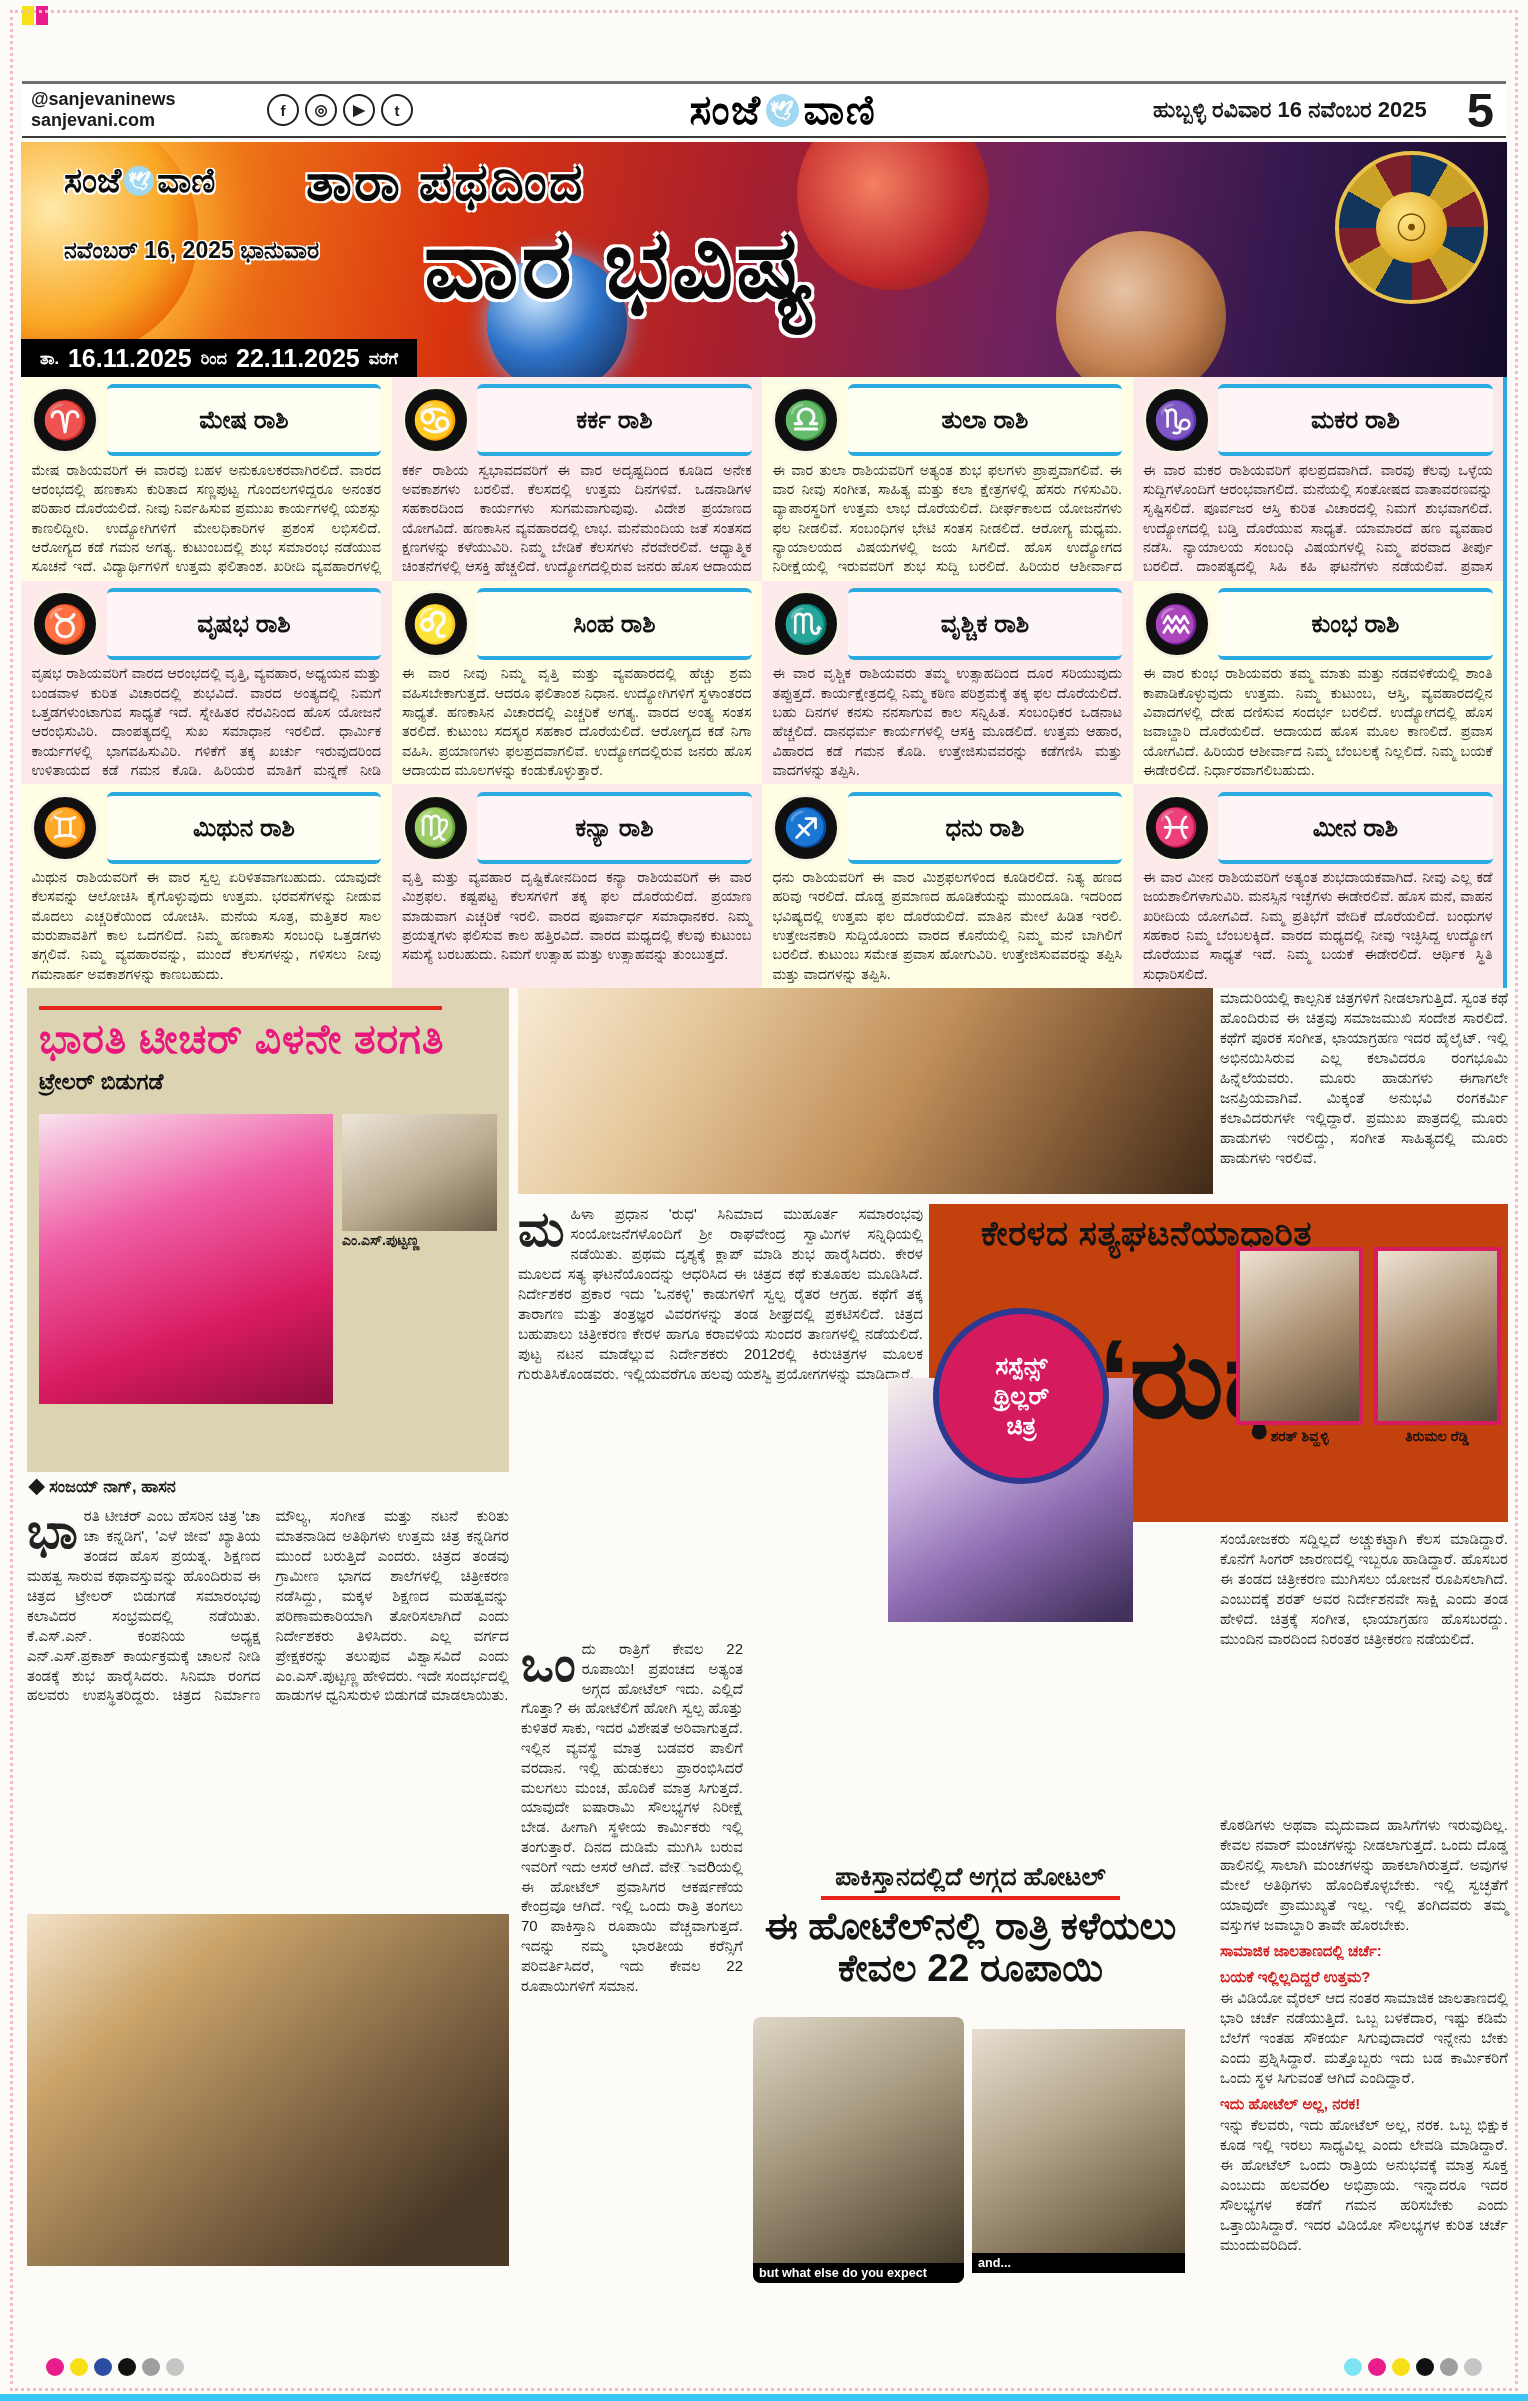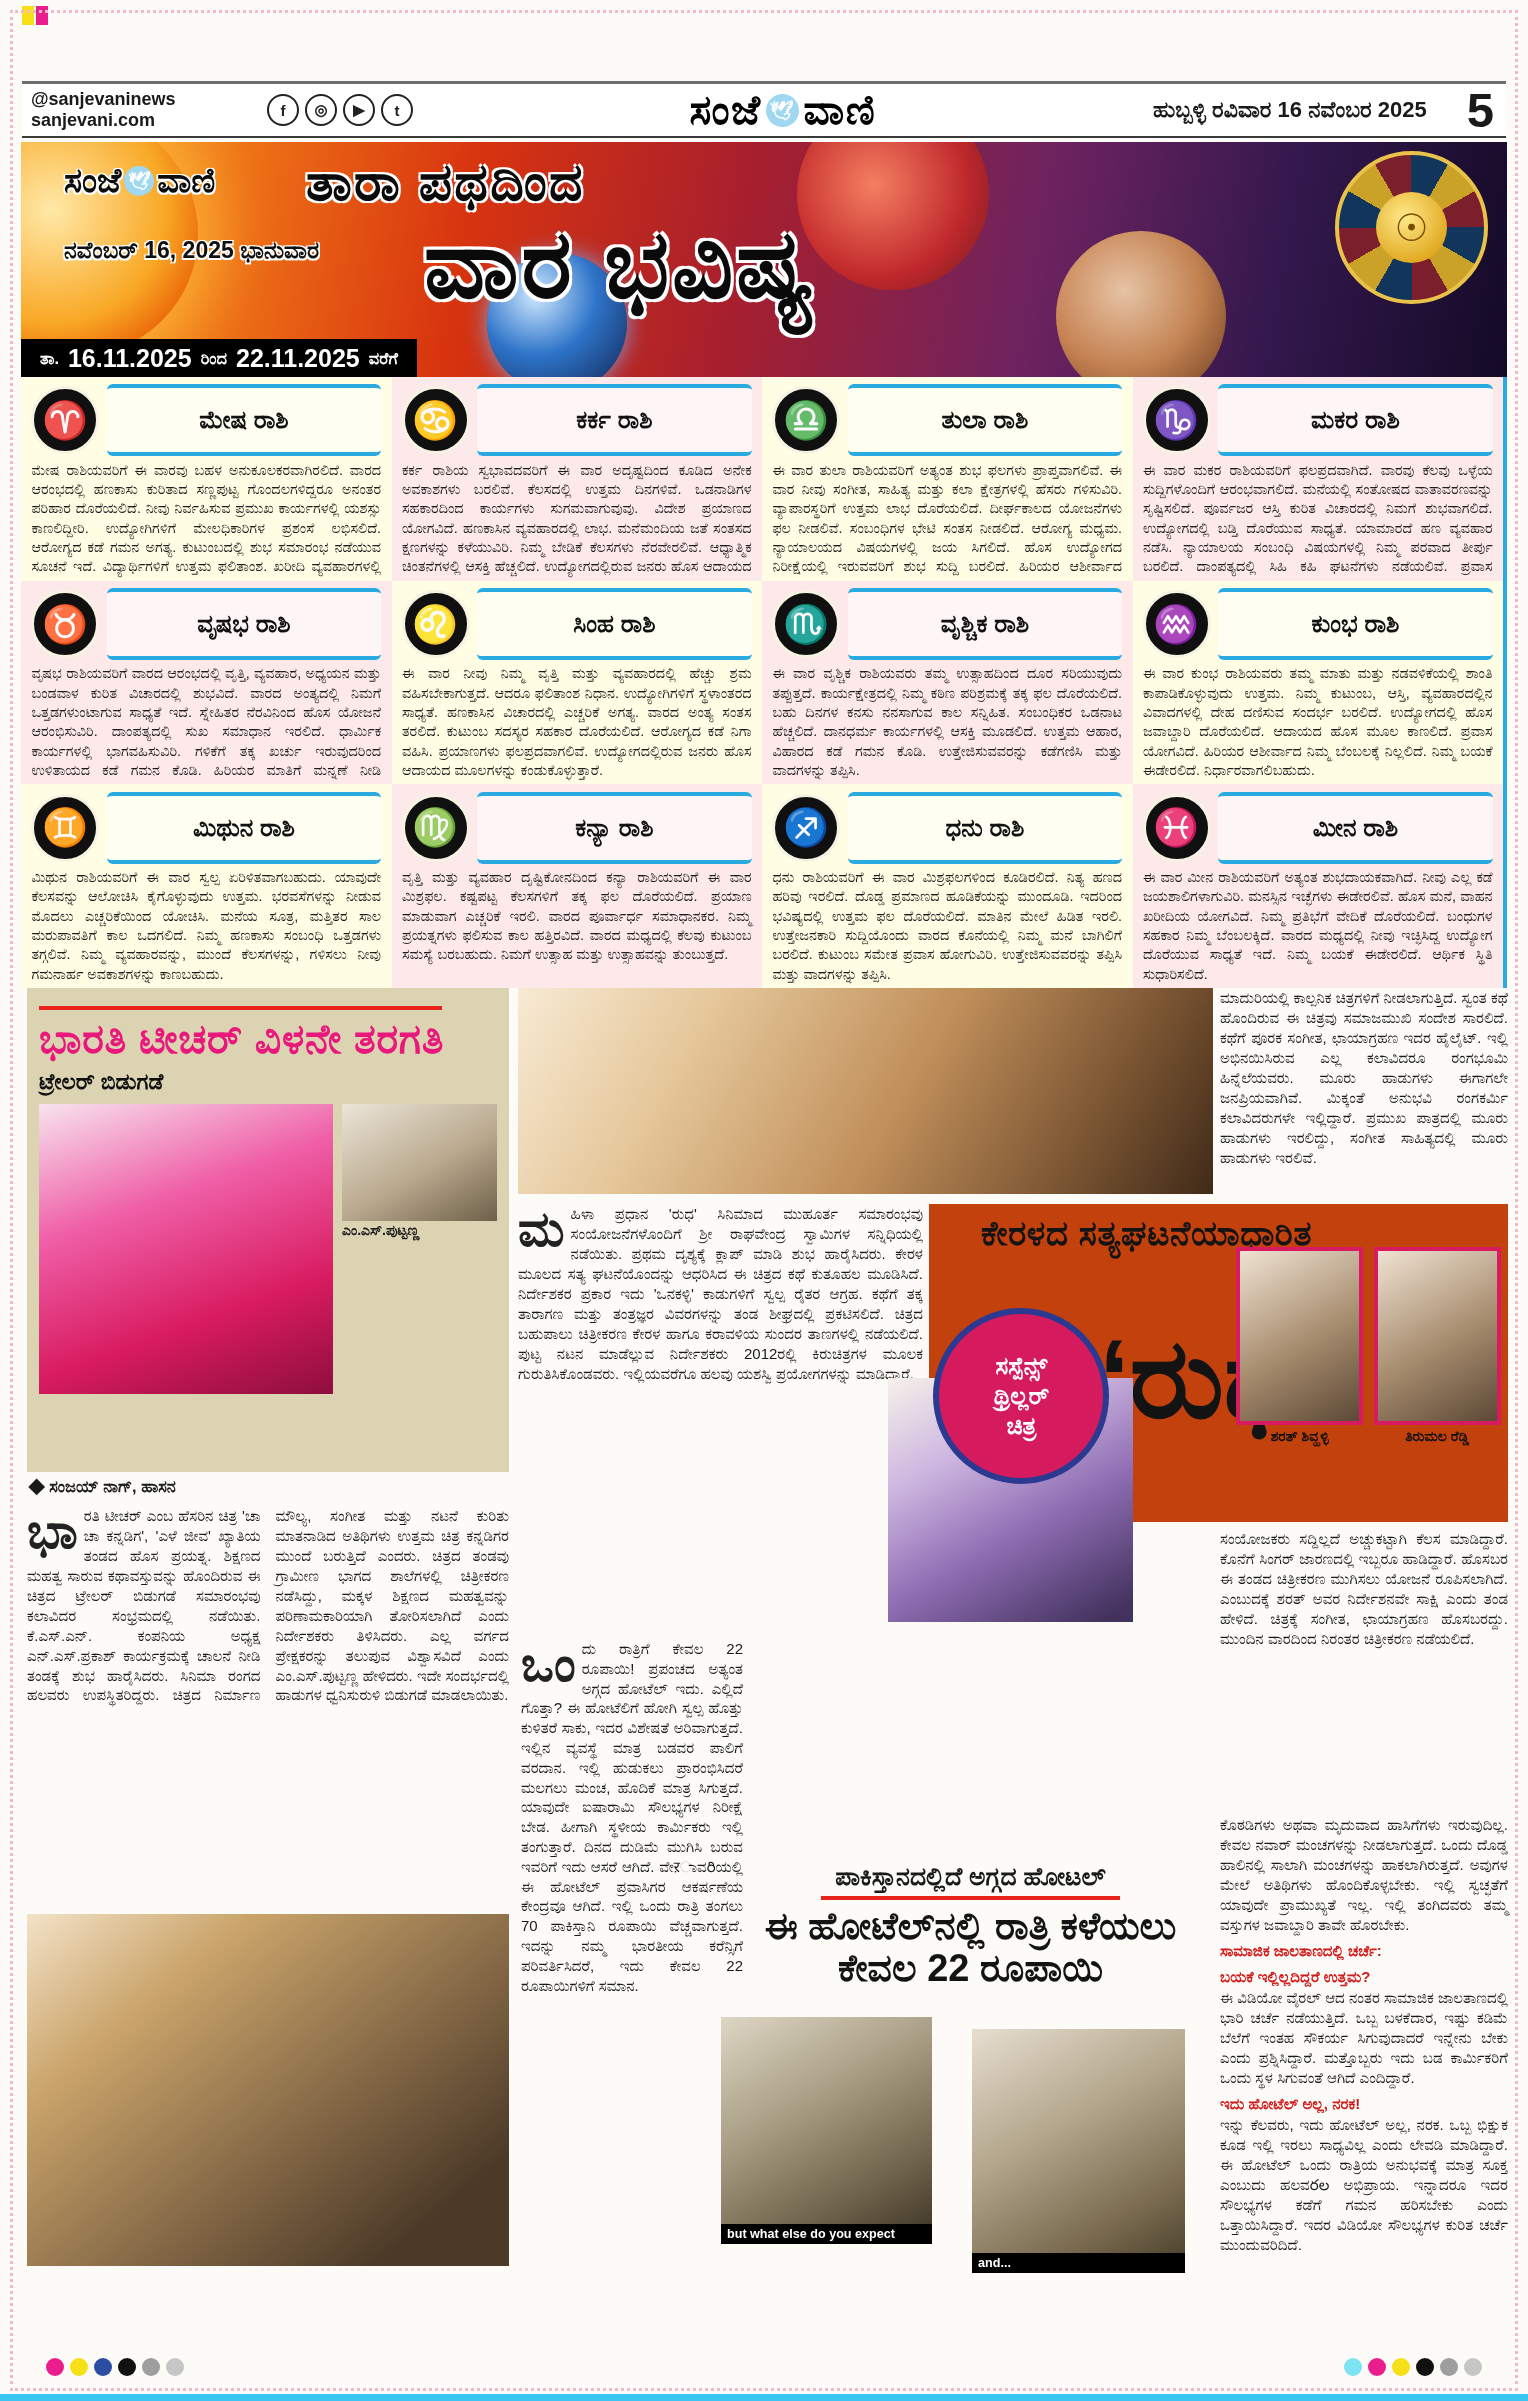--- a/index.html
+++ b/index.html
@@ -63,21 +63,21 @@
   .articles{position:absolute;left:21px;right:21px;top:988px;height:1326px;background:#fcfbf7;}
   .photo{position:relative;overflow:hidden;}
   .cap-strip{position:absolute;left:0;right:0;bottom:0;background:#000;color:#fff;font-size:12.6px;
       padding:3px 6px;font-weight:bold;}
   
   .tanbox{position:absolute;left:6px;top:0;width:482px;height:484px;background:#dcd3b2;padding:12px 12px 7.4px;box-sizing:border-box;}
   .l-kick{font-size:31px;font-weight:bold;color:#111;}
   .l-rule{width:88%;height:3.7px;background:#e8231a;margin:6px 0 7.4px;}
   .l-head{font-size:41px;font-weight:bold;color:#e8187d;line-height:1.08;letter-spacing:0.7px;}
   .l-sub{font-size:22px;font-weight:bold;margin-top:7.4px;color:#101010;}
-  .l-photos{display:flex;gap:9px;margin-top:9px;height:290px;}
+  .l-photos{display:flex;gap:9px;margin-top:19px;height:290px;}
   .girl{flex:1;background:linear-gradient(160deg,#f8e3ee 0%,#ef5fa7 35%,#d81b60 70%,#8e0e3c 100%);}
   .l-ports{width:155px;display:flex;flex-direction:column;gap:7.4px;}
   .port{height:117px;background:linear-gradient(150deg,#ece5d8,#b9a98e 55%,#6e5f49);}
   .pname{font-size:14px;font-weight:bold;text-align:left;margin-top:1.5px;}
   .l-cap{position:absolute;left:7.4px;top:489px;font-size:16.3px;font-weight:bold;}
   .l-body{position:absolute;left:6px;top:518px;width:482px;height:401px;columns:2;column-gap:15px;
       font-size:15px;line-height:1.33;text-align:justify;}
   .dropcap{float:left;font-size:49px;line-height:.9;font-weight:bold;padding:3px 6px 0 0;color:#222;}
   .groupphoto{position:absolute;left:6px;top:926px;width:482px;height:352px;
       background:linear-gradient(140deg,#f3e2c8 0%,#caa46a 25%,#8c6f4a 55%,#4c3a28 85%);}
@@ -106,22 +106,22 @@
   .cr-mid{left:1199px;top:541px;height:278px;}
   .cr-bot{left:1199px;top:827px;height:494px;}
   .redline{color:#d11a1a;font-weight:bold;margin:6px 0 1.5px;}
   
   .hotel-left{position:absolute;left:500px;top:651px;width:222px;height:668px;font-size:15px;line-height:1.32;text-align:justify;}
   .hotel-mid{position:absolute;left:736px;top:651px;width:427px;height:220px;font-size:15px;line-height:1.32;text-align:justify;}
   .hotel-headbox{position:absolute;left:736px;top:874px;width:427px;text-align:center;}
   .h-kick{font-size:25px;font-weight:bold;display:inline-block;}
   .h-rule{width:70%;height:3.7px;background:#e8231a;margin:4.4px auto 6px;}
   .h-head{font-size:38px;font-weight:bold;line-height:1.1;color:#141414;}
-  .hphoto1{position:absolute;left:700px;top:1029px;width:211px;height:227px;
-      background:linear-gradient(150deg,#ded6c5 0%,#a79c82 40%,#6c6048 75%,#3a3224 100%);}
+  .hphoto1{position:absolute;left:732px;top:1029px;width:211px;height:266px;
+      background:linear-gradient(150deg,#ded6c5 0%,#a79c82 40%,#6c6048 75%,#3a3224 100%);border-radius:8px;}
   .hphoto2{position:absolute;left:951px;top:1041px;width:213px;height:244px;
       background:linear-gradient(150deg,#e7ded0 0%,#b3a68c 40%,#7a6b50 75%,#463b28 100%);}
   
   .f-cyan{position:absolute;left:0;right:0;bottom:0;height:7.4px;background:#39c6f4;z-index:70;}
   .dots{position:absolute;bottom:25px;display:flex;gap:6px;z-index:70;}
   .dots-l{left:46px;} .dots-r{right:46px;}
   .dot{width:18px;height:18px;border-radius:50%;display:inline-block;}
 </style>
 </head>
 <body>

